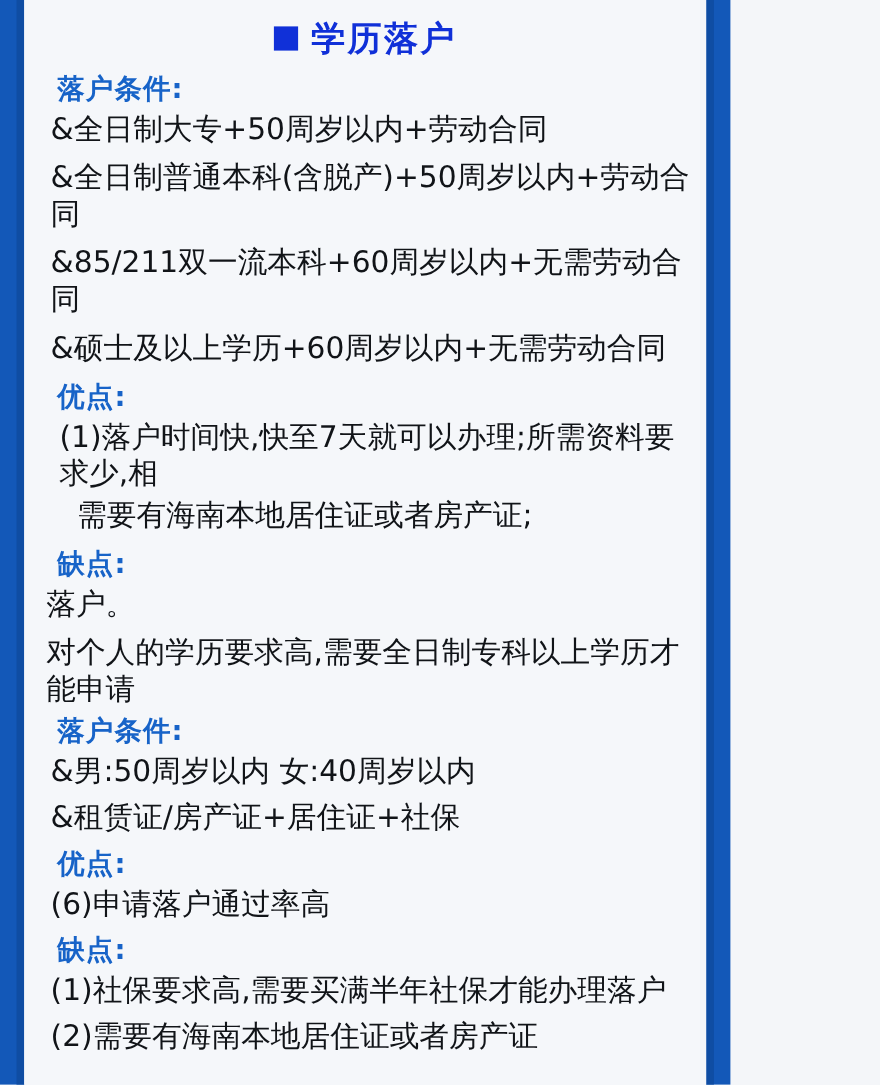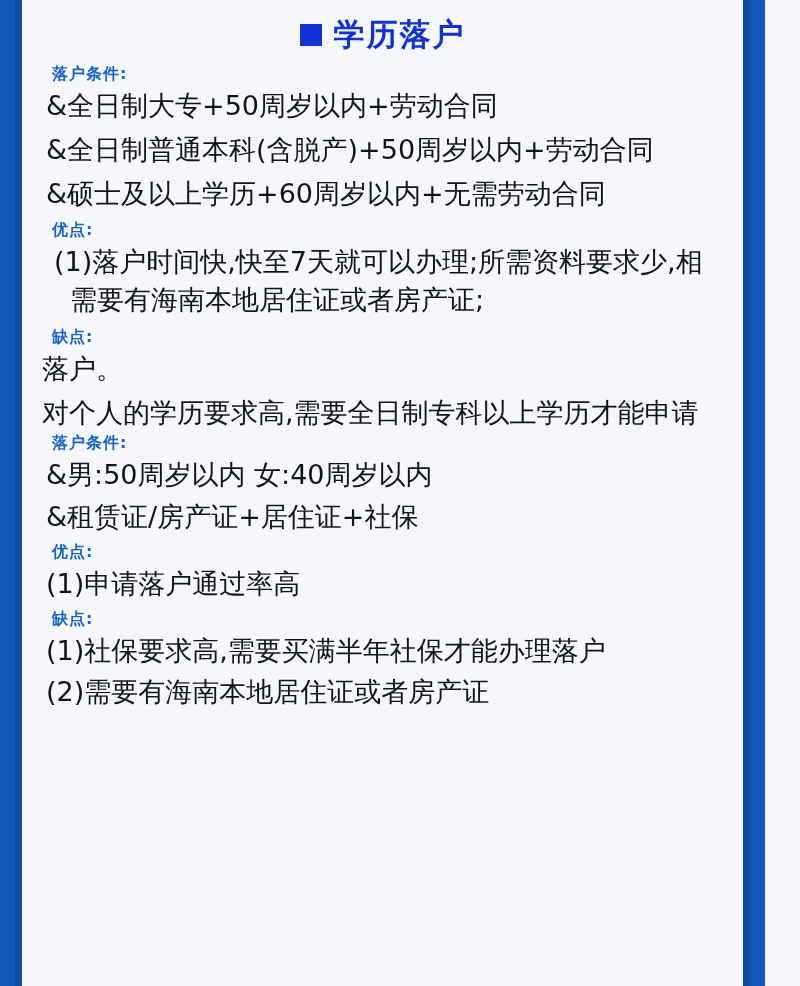--- a/index.html
+++ b/index.html
@@ -8,21 +8,21 @@
   }
   body {
     width: 800px;
     height: 986px;
     background: #f4f6f9;
     font-family: "Liberation Sans", sans-serif;
     overflow: hidden;
   }
   #page {
     position: relative;
-    width: 765px;
+    width: 664px;
     height: 986px;
     background: #f5f7fa;
     box-sizing: border-box;
   }
   .edge {
     position: absolute;
     top: 0;
     bottom: 0;
     width: 22px;
     background: #1358b8;
@@ -67,21 +67,21 @@
     font-family: "DejaVu Sans", sans-serif;
     font-weight: bold;
     font-size: 31px;
     color: #1030d8;
     letter-spacing: 2px;
   }
 
   .sub {
     font-family: "DejaVu Sans", sans-serif;
     font-weight: bold;
-    font-size: 16px;
+    font-size: 25px;
     color: #1763c8;
     margin: 8px 0 4px 18px;
     letter-spacing: 1px;
   }
   .sub.tight { margin-top: 4px; }
 
   .line {
     font-family: "DejaVu Sans", sans-serif;
     font-size: 27px;
     color: #111418;
@@ -114,36 +114,37 @@
   <div class="content">
 
     <div class="section-title">
       <span class="sq"></span>
       <span class="t">学历落户</span>
     </div>
 
     <div class="sub">落户条件:</div>
     <div class="line">&amp;全日制大专+50周岁以内+劳动合同</div>
     <div class="line">&amp;全日制普通本科(含脱产)+50周岁以内+劳动合同</div>
+    <div class="line">&amp;85/211双一流本科+60周岁以内+无需劳动合同</div>
     <div class="line">&amp;硕士及以上学历+60周岁以内+无需劳动合同</div>
 
     <div class="sub">优点:</div>
     <div class="line indent wrap">(1)落户时间快,快至7天就可以办理;所需资料要求少,相</div>
     <div class="line cont">需要有海南本地居住证或者房产证;</div>
 
     <div class="sub">缺点:</div>
     <div class="line plain">落户。</div>
     <div class="line plain wrap">对个人的学历要求高,需要全日制专科以上学历才能申请</div>
 
 
     <div class="sub tight">落户条件:</div>
     <div class="line narrow">&amp;男:50周岁以内 女:40周岁以内</div>
     <div class="line narrow">&amp;租赁证/房产证+居住证+社保</div>
 
     <div class="sub">优点:</div>
-    <div class="line narrow">(1)申请落户通过率高</div>
+    <div class="line narrow">(6)申请落户通过率高</div>
 
     <div class="sub">缺点:</div>
     <div class="line narrow">(1)社保要求高,需要买满半年社保才能办理落户</div>
     <div class="line narrow">(2)需要有海南本地居住证或者房产证</div>
 
   </div>
 </div>
 
 </body></html>

